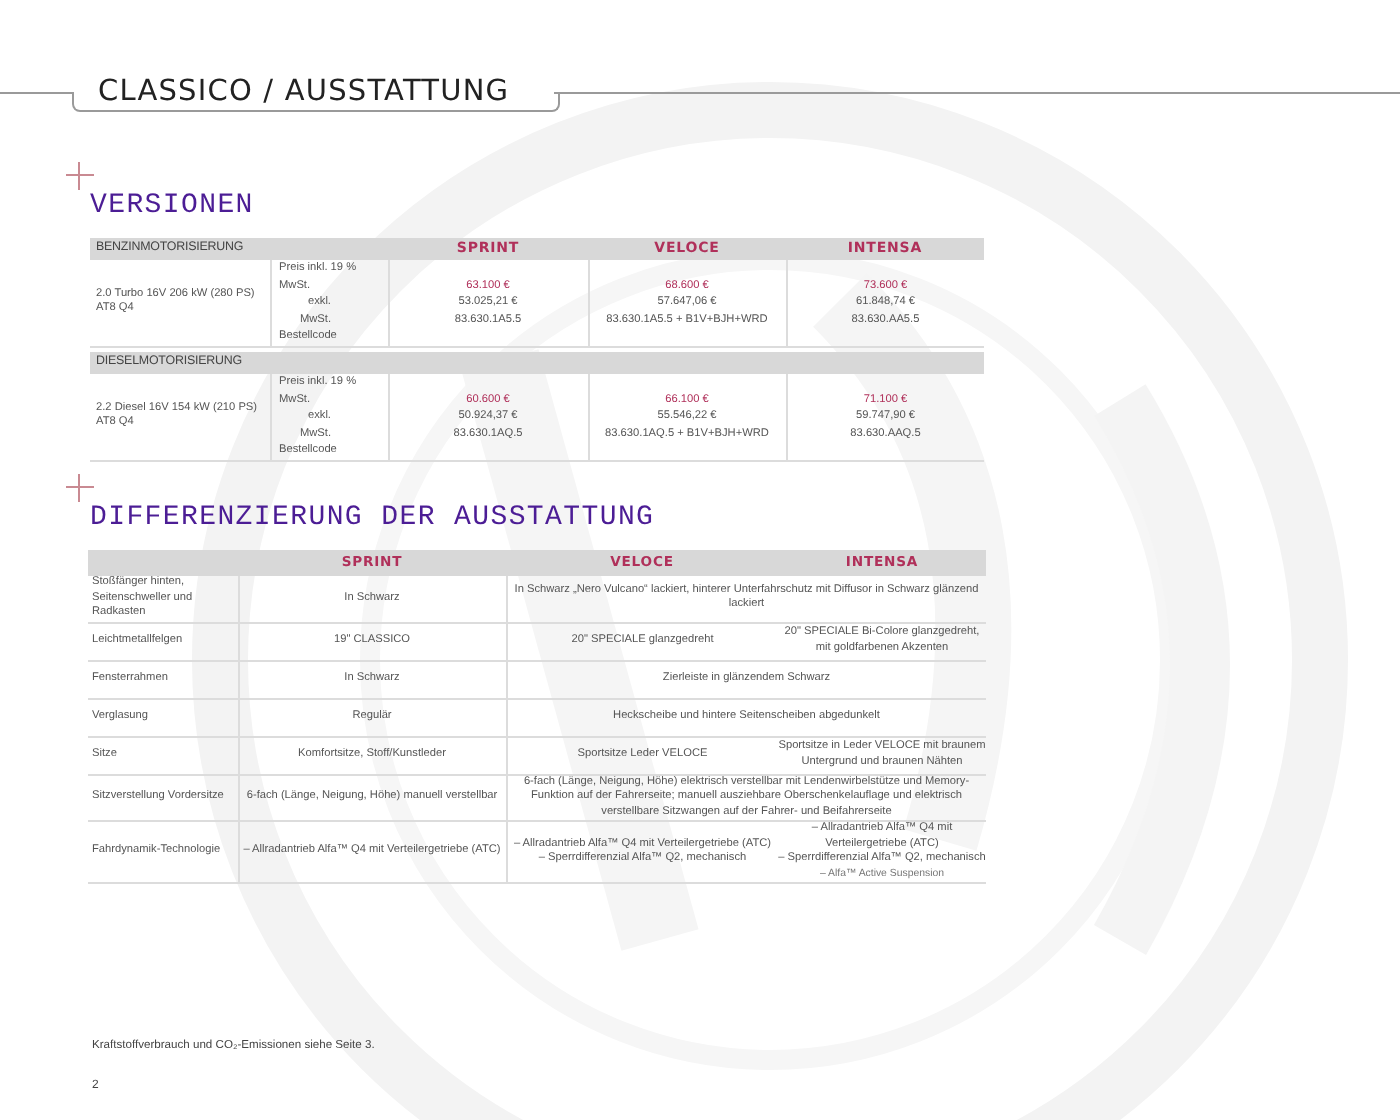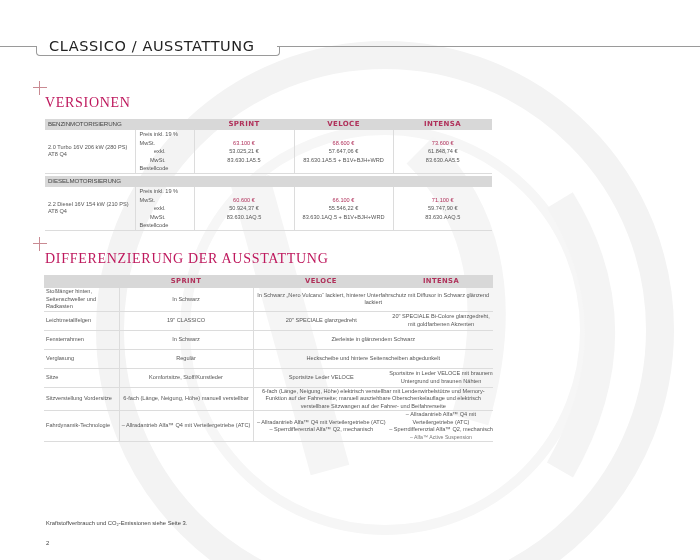--- a/index.html
+++ b/index.html
@@ -20,21 +20,21 @@
   .page-header-title {
     position: absolute; left: 47px; top: 38px; font-size: 14.5px; letter-spacing: 0.6px; color: #222;
     font-family: "DejaVu Sans", sans-serif; z-index: 2; background: #fff; padding: 0 2px;
   }
 
   .crosshair { position: absolute; width: 14px; height: 14px; z-index: 2; }
   .crosshair::before { content: ""; position: absolute; left: 0; top: 6px; width: 14px; height: 1px; background: #c98a92; }
   .crosshair::after { content: ""; position: absolute; left: 6px; top: 0; width: 1px; height: 14px; background: #c98a92; }
 
   .section-title {
-    position: absolute; font-family: Liberation Serif, serif; font-size: 14px; letter-spacing: 0.7px; color: #be185d; z-index: 2;
+    position: absolute; font-family: Liberation Mono, monospace; font-size: 14px; letter-spacing: 0.7px; color: #4c1d95; z-index: 2;
   }
 
   table { border-collapse: collapse; position: absolute; z-index: 2; table-layout: fixed; }
   td { font-size: 5.6px; color: #555; padding: 0; vertical-align: middle; line-height: 1.35; }
 
   
   .vtable { left: 45px; width: 447px; }
   .vhead td { background: #d8d8d8; height: 11px; }
   .vhead .grp { font-size: 6.2px; color: #444; padding-left: 3px; text-align: left; letter-spacing: -0.1px; }
   .vhead .trim { color: #b0305a; font-size: 7px; letter-spacing: 0.4px; font-family: "DejaVu Sans", sans-serif; text-align: center; font-weight: bold; }

